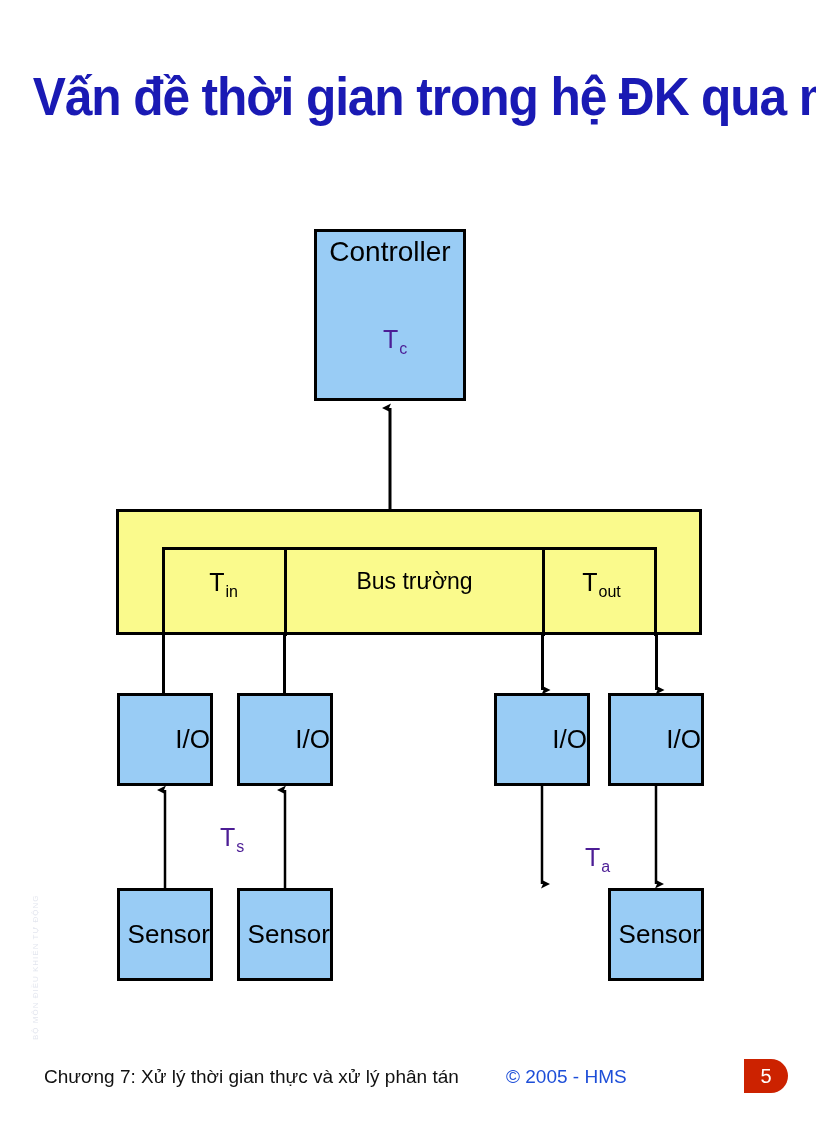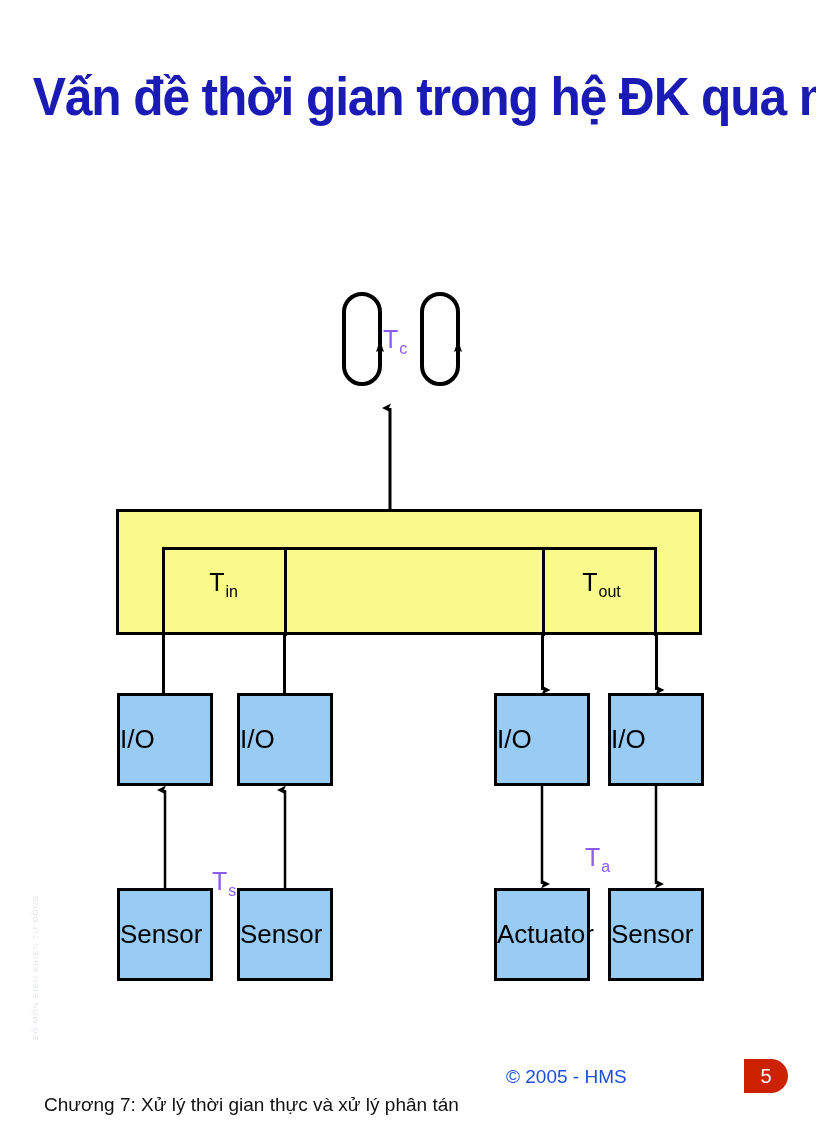--- a/index.html
+++ b/index.html
@@ -18,21 +18,21 @@
   }
 
   
   #diagram{position:absolute; left:0; top:0; width:816px; height:1060px;}
   #diagram svg{position:absolute; left:0; top:0;}
 
   
   .node{
     position:absolute; box-sizing:border-box;
     background:#99CCF5; border:3px solid #000000;
-    display:flex; align-items:center; justify-content:flex-start;
+    display:flex; align-items:center; justify-content:flex-end;
     font-size:26px; color:#000; white-space:nowrap;
   }
   .node.controller{align-items:flex-start; justify-content:center; padding-top:4px;}
   .node.controller .cap{font-size:28px;}
 
   .busbar{
     position:absolute; box-sizing:border-box;
     background:#FAFA8C; border:3px solid #000000;
   }
   .businner{
@@ -42,30 +42,29 @@
   }
   .busdiv{position:absolute; width:3px; background:#000;}
 
   .cellLabel{
     position:absolute; font-size:25px; color:#000;
     display:flex; align-items:baseline; justify-content:center; white-space:nowrap;
   }
   .cellLabel .sub{font-size:16px; position:relative; top:6px; left:1px;}
 
   .tlabel{
-    position:absolute; font-size:25px; color:#8b5cf6; white-space:nowrap;
+    position:absolute; font-size:25px; color:#4c1d95; white-space:nowrap;
   }
   .tlabel .sub{font-size:16px; position:relative; top:6px; left:1px;}
 
   
   #footer{position:absolute; left:0; top:1058px; width:816px; height:50px;}
   #footer-left{
     position:absolute; left:44px; top:8px; font-size:19px; color:#111;
     white-space:nowrap;
-    margin-top:28px;
   }
   #footer-copy{
     position:absolute; left:506px; top:8px; font-size:19px; color:#1d4ed8;
     white-space:nowrap;
   }
   #page-badge{
     position:absolute; left:744px; top:1px; width:44px; height:34px;
     background:#CC2200; border-radius:0 17px 17px 0;
     color:#fff; font-size:20px;
     display:flex; align-items:center; justify-content:center;
@@ -113,68 +112,71 @@
     <g>
       <rect x="344" y="294" width="36" height="90" rx="18" ry="18" fill="none" stroke="#000" stroke-width="4"></rect>
       <path d="M380,340 L384,352 L380,350 L376,352 Z" fill="#000"></path>
     </g>
     <g>
       <rect x="422" y="294" width="36" height="90" rx="18" ry="18" fill="none" stroke="#000" stroke-width="4"></rect>
       <path d="M458,340 L462,352 L458,350 L454,352 Z" fill="#000"></path>
     </g>
   </svg>
 
+  <div class="node controller" style="left:314px; top:229px; width:152px; height:172px;">
+    <span class="cap">Controller</span>
+  </div>
 
   <div class="tlabel" style="left:383px; top:325px;">
     <span>T</span><span class="sub">c</span>
   </div>
 
   <div class="busbar" style="left:116px; top:509px; width:586px; height:126px;"></div>
 
   <div class="businner" style="left:162px; top:547px; width:495px; height:89px;"></div>
   <div class="busdiv" style="left:284px; top:547px; height:89px;"></div>
   <div class="busdiv" style="left:542px; top:547px; height:89px;"></div>
 
   <div class="cellLabel" style="left:162px; top:568px; width:122px;">
     <span>T</span>
       <span class="sub">in</span>
+  </div>
+  <div class="cellLabel" style="left:287px; top:568px; width:255px; font-size:23px;">
+    <span>Bus trường</span>
   </div>
   <div class="cellLabel" style="left:545px; top:568px; width:112px;">
     <span>T</span>
       <span class="sub">out</span>
   </div>
 
   <div class="node" style="left:117px; top:693px; width:96px; height:93px;">
     <span>I/O</span>
   </div>
   <div class="node" style="left:237px; top:693px; width:96px; height:93px;">
     <span>I/O</span>
   </div>
   <div class="node" style="left:494px; top:693px; width:96px; height:93px;">
     <span>I/O</span>
   </div>
   <div class="node" style="left:608px; top:693px; width:96px; height:93px;">
     <span>I/O</span>
   </div>
 
-  <div class="tlabel" style="left:212px; top:823px;margin-top:44px;">
+  <div class="tlabel" style="left:220px; top:823px;">
     <span>T</span><span class="sub">s</span>
   </div>
   <div class="tlabel" style="left:585px; top:843px;">
     <span>T</span><span class="sub">a</span>
   </div>
 
   <div class="node" style="left:117px; top:888px; width:96px; height:93px;">
     <span>Sensor</span>
   </div>
   <div class="node" style="left:237px; top:888px; width:96px; height:93px;">
     <span>Sensor</span>
-  </div>
-  <div class="node" style="left:494px; top:888px; width:96px; height:93px;">
-    <span>Actuator</span>
   </div>
   <div class="node" style="left:608px; top:888px; width:96px; height:93px;">
     <span>Sensor</span>
   </div>
 
 </div>
 
 <div id="watermark">BỘ MÔN ĐIỀU KHIỂN TỰ ĐỘNG</div>
 
 <div id="footer">

